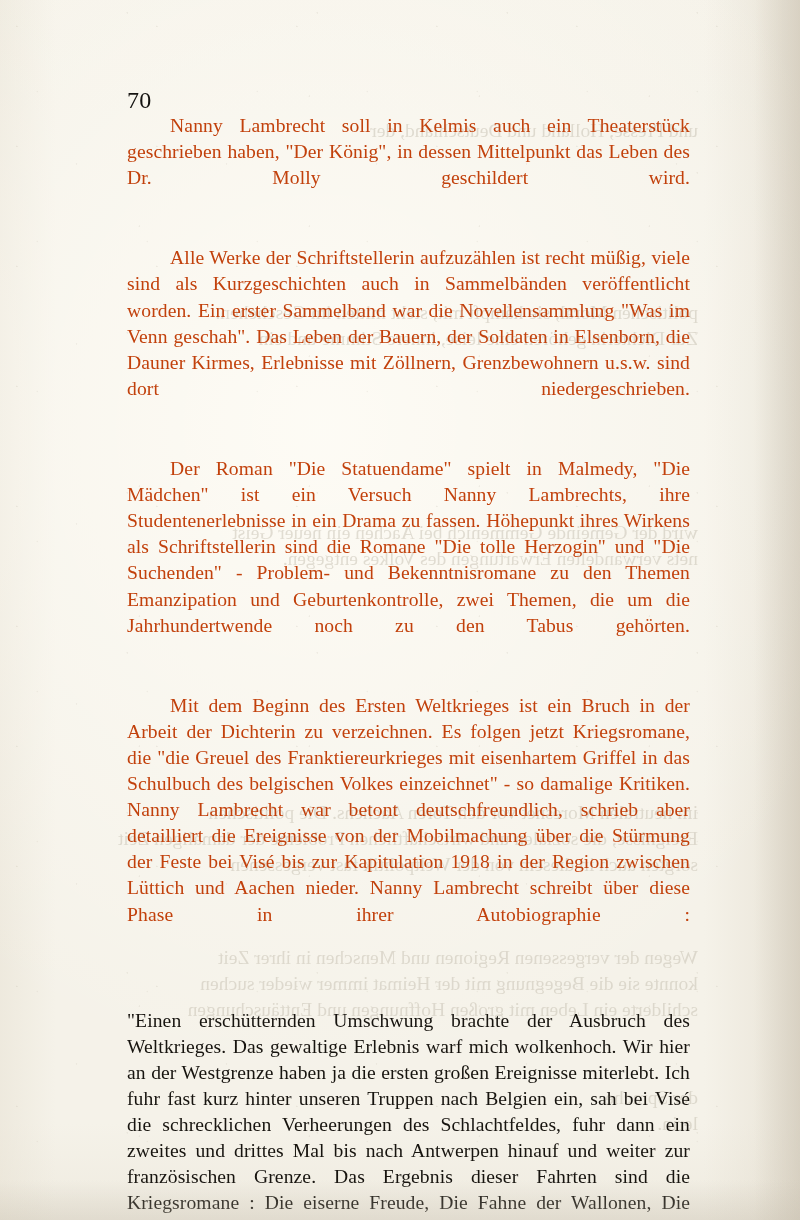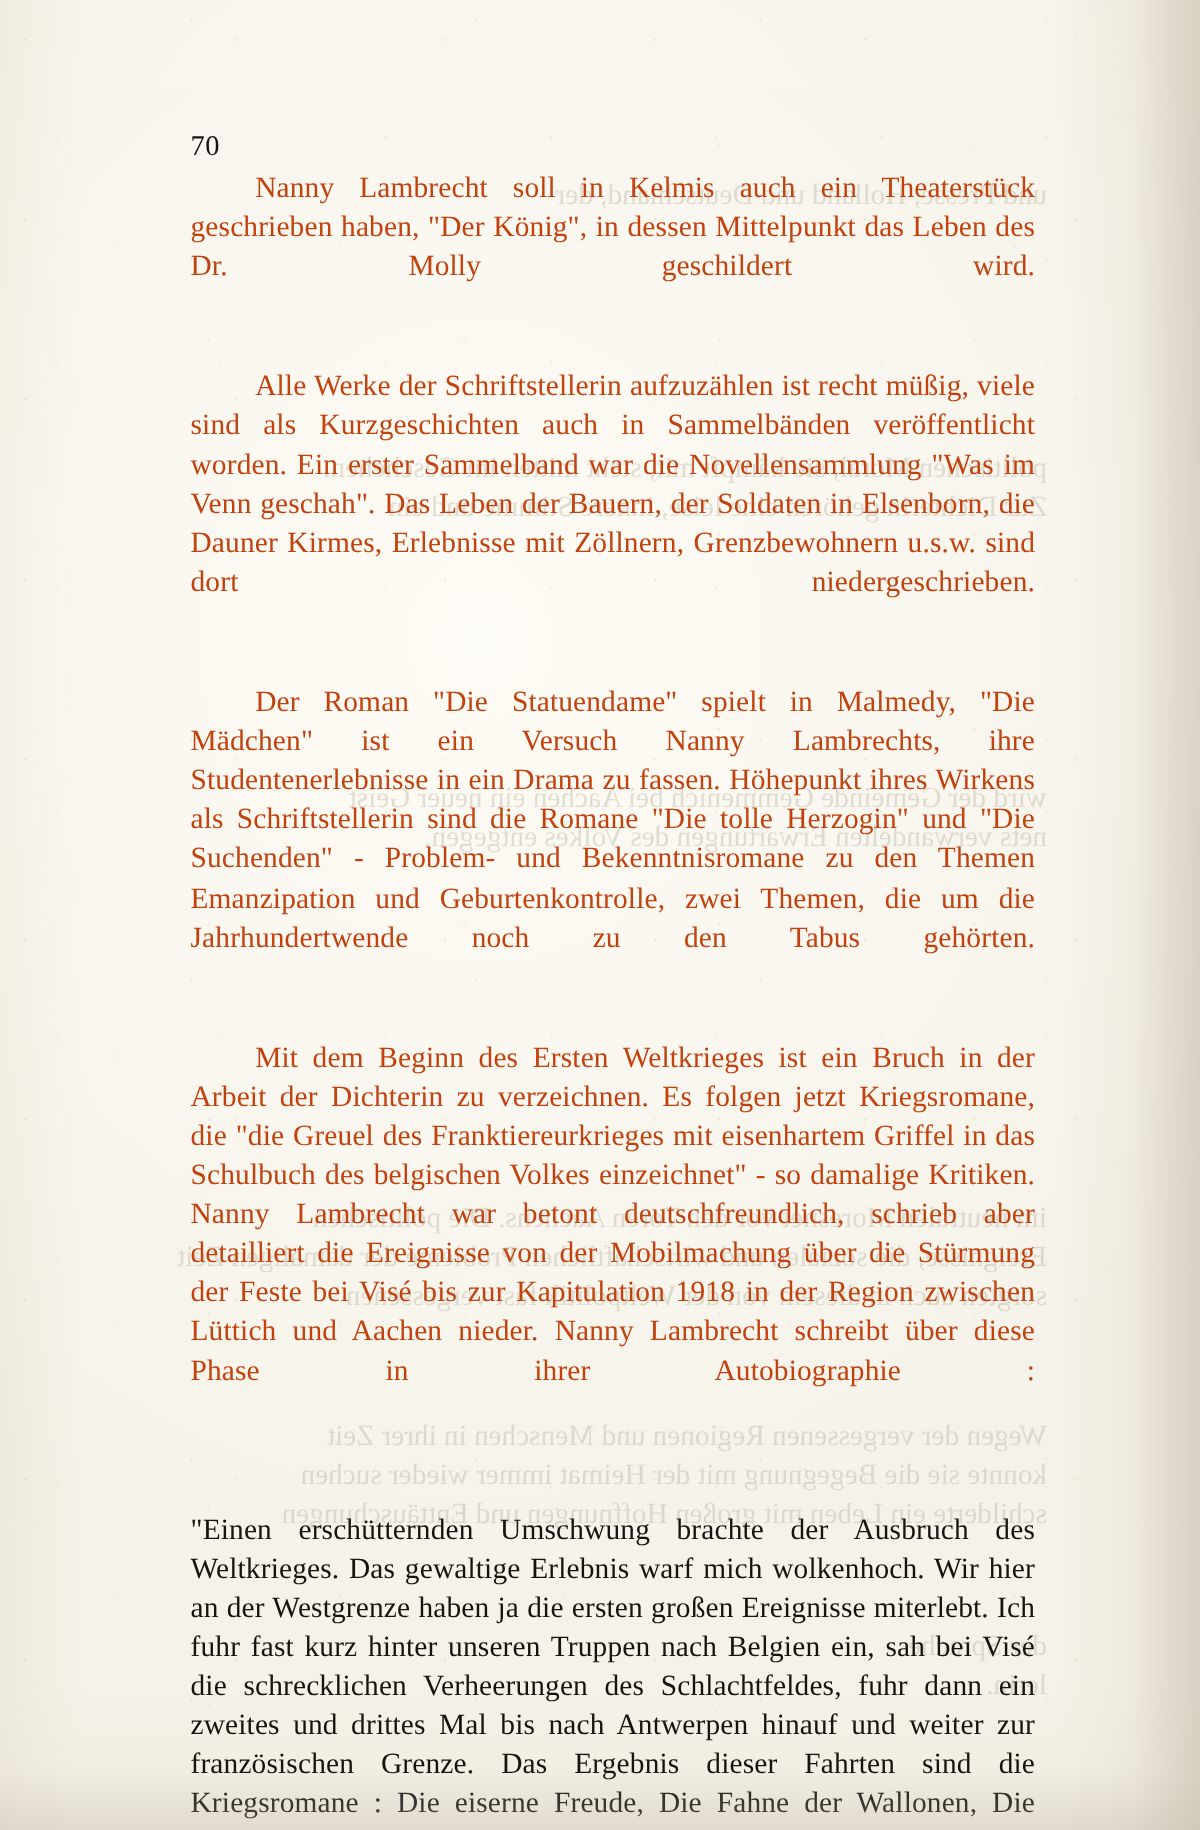--- a/index.html
+++ b/index.html
@@ -74,21 +74,21 @@
     position: absolute;
     left: 0; top: 0;
     width: 800px;
     height: 1220px;
   }
 
   .folio {
     position: absolute;
     left: 127px;
     top: 87px;
-    font-size: 19px;
+    font-size: 24px;
     color: #141210;
     letter-spacing: 0.3px;
     text-align: center;
   }
 
   .textblock {
     position: absolute;
     left: 127px;
     top: 113px;
     width: 563px;

